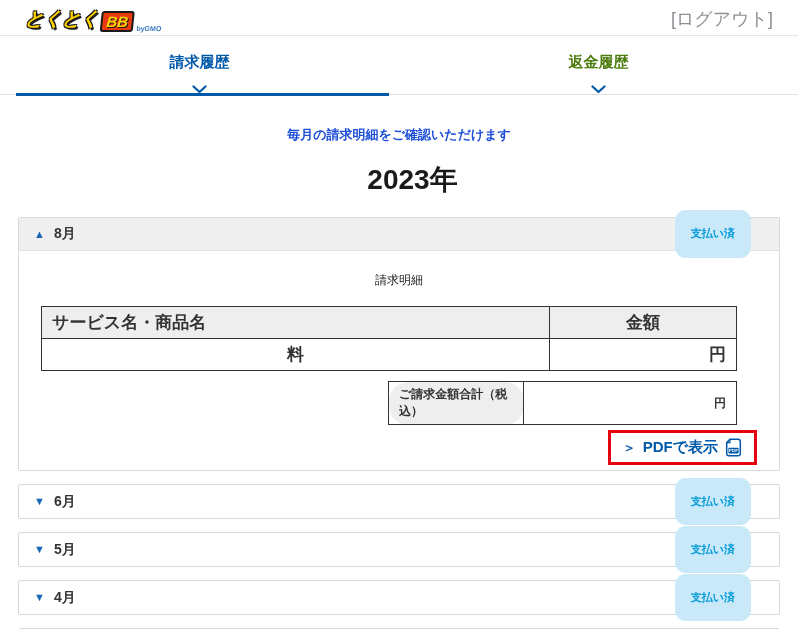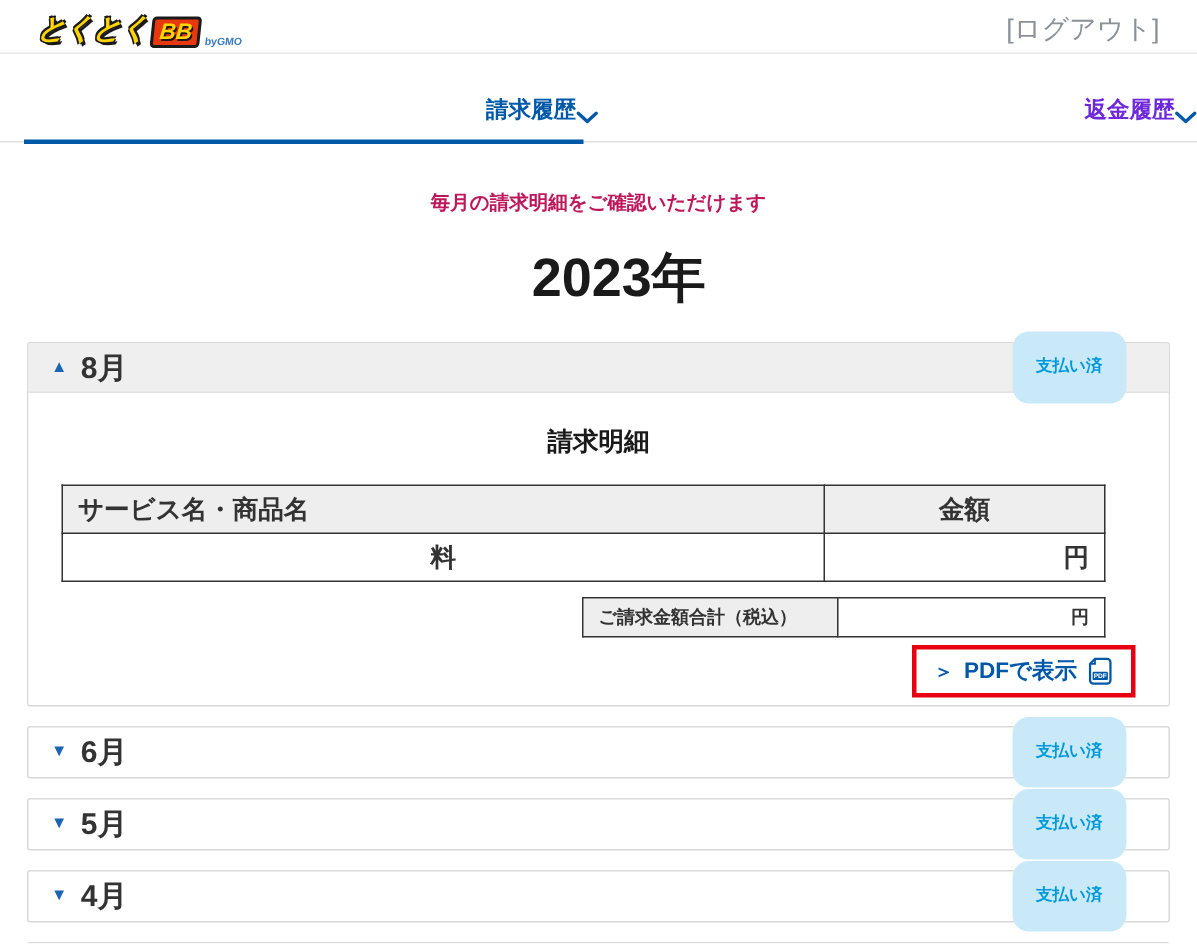--- a/index.html
+++ b/index.html
@@ -34,64 +34,64 @@
     text-shadow:1px 1px 0 #1a1a1a;
   }
   .logo-sub{font-size:7px;color:#3a7abf;margin-left:3px;font-weight:bold;}
   .logout{font-size:18px;color:#8b9197;text-decoration:none;cursor:pointer;}
 
   
   .tabbar{
     display:flex;height:59px;border-bottom:1px solid #e0e0e0;position:relative;
   }
   .tab{
-    width:50%;display:flex;flex-direction:row;align-items:center;justify-content:flex-end;
+    width:50%;display:flex;flex-direction:column;align-items:center;justify-content:space-between;
     padding-top:17px;cursor:pointer;position:relative;
   }
-  .tab-label{font-size:15px;font-weight:bold;color:#6d28d9;}
+  .tab-label{font-size:15px;font-weight:bold;color:#4d7c0f;}
   .tab.active .tab-label{color:var(--accent-blue);}
   .tab .chev{margin-top:9px;color:var(--accent-blue);line-height:0;}
   .tab.active::after{
     content:"";position:absolute;left:16px;right:10px;bottom:-2px;height:3px;
     background:var(--accent-blue);
   }
 
   
-  .intro{margin-top:31px;text-align:center;font-size:13px;font-weight:bold;color:#be185d;}
-  .year{margin-top:17px;text-align:center;font-size:36px;font-weight:600;color:#1a1a1a;padding-left:27px;}
+  .intro{margin-top:31px;text-align:center;font-size:13px;font-weight:bold;color:#1d4ed8;}
+  .year{margin-top:17px;text-align:center;font-size:28px;font-weight:600;color:#1a1a1a;padding-left:27px;}
 
   
   .accordion{margin:18px 18px 0 18px;}
   .panel{border:1px solid #d9d9d9;background:#fff;border-radius:2px;margin-bottom:13px;}
   .panel-header{
     display:flex;align-items:center;height:33px;padding:0 28px 0 15px;cursor:pointer;
   }
   .panel.expanded > .panel-header{background:#efefef;border-bottom:1px solid #e2e2e2;}
   .tri{font-size:11px;color:#1b66b3;margin-right:9px;line-height:1;}
-  .month-label{font-size:20px;font-weight:bold;color:#333;}
+  .month-label{font-size:14px;font-weight:bold;color:#333;}
   .badge{
     margin-left:auto;background:var(--badge-bg);color:var(--badge-text);
     font-size:11px;font-weight:bold;padding:17px 16px;border-radius:11px;line-height:1.2;
   }
 
   
   .panel-body{padding:13px 22px 5px 22px;background:#fff;}
-  .detail-title{text-align:center;font-size:17px;font-weight:bold;color:#1a1a1a;margin:8px 0 17px 0;}
+  .detail-title{text-align:center;font-size:12px;font-weight:normal;color:#1a1a1a;margin:8px 0 17px 0;}
   table{border-collapse:collapse;}
   .bill-table{width:calc(100% - 20px);}
   .bill-table th,.bill-table td{border:1px solid #333;font-size:17px;padding:4px 10px;}
   .bill-table th{background:#eeeeee;font-weight:bold;height:22px;}
   .th-service{text-align:left;}
   .th-amount{text-align:center;width:187px;}
   .bill-table td{height:26px;font-weight:bold;}
   .td-service{text-align:center;}
   .td-amount{text-align:right;}
   .total-table{margin:10px 20px 0 auto;width:349px;}
   .total-table td{border:1px solid #333;font-size:12px;font-weight:bold;padding:4px 10px;height:24px;}
-  .total-label{background:#eeeeee;width:170px;}
+  .total-label{background:#eeeeee;width:135px;border-radius:19px;}
   .total-amount{text-align:right;}
   .pdf-row{display:flex;justify-content:flex-end;margin-top:5px;}
   .pdf-highlight{border:3px solid var(--highlight-red);padding:5px 12px;}
   .pdf-link{
     display:flex;align-items:center;gap:7px;color:var(--accent-blue);
     font-size:15px;font-weight:bold;text-decoration:none;cursor:pointer;
   }
   .pdf-arrow{font-size:13px;font-weight:bold;}
   .pdf-doc{color:var(--accent-blue);line-height:0;}
 </style>

